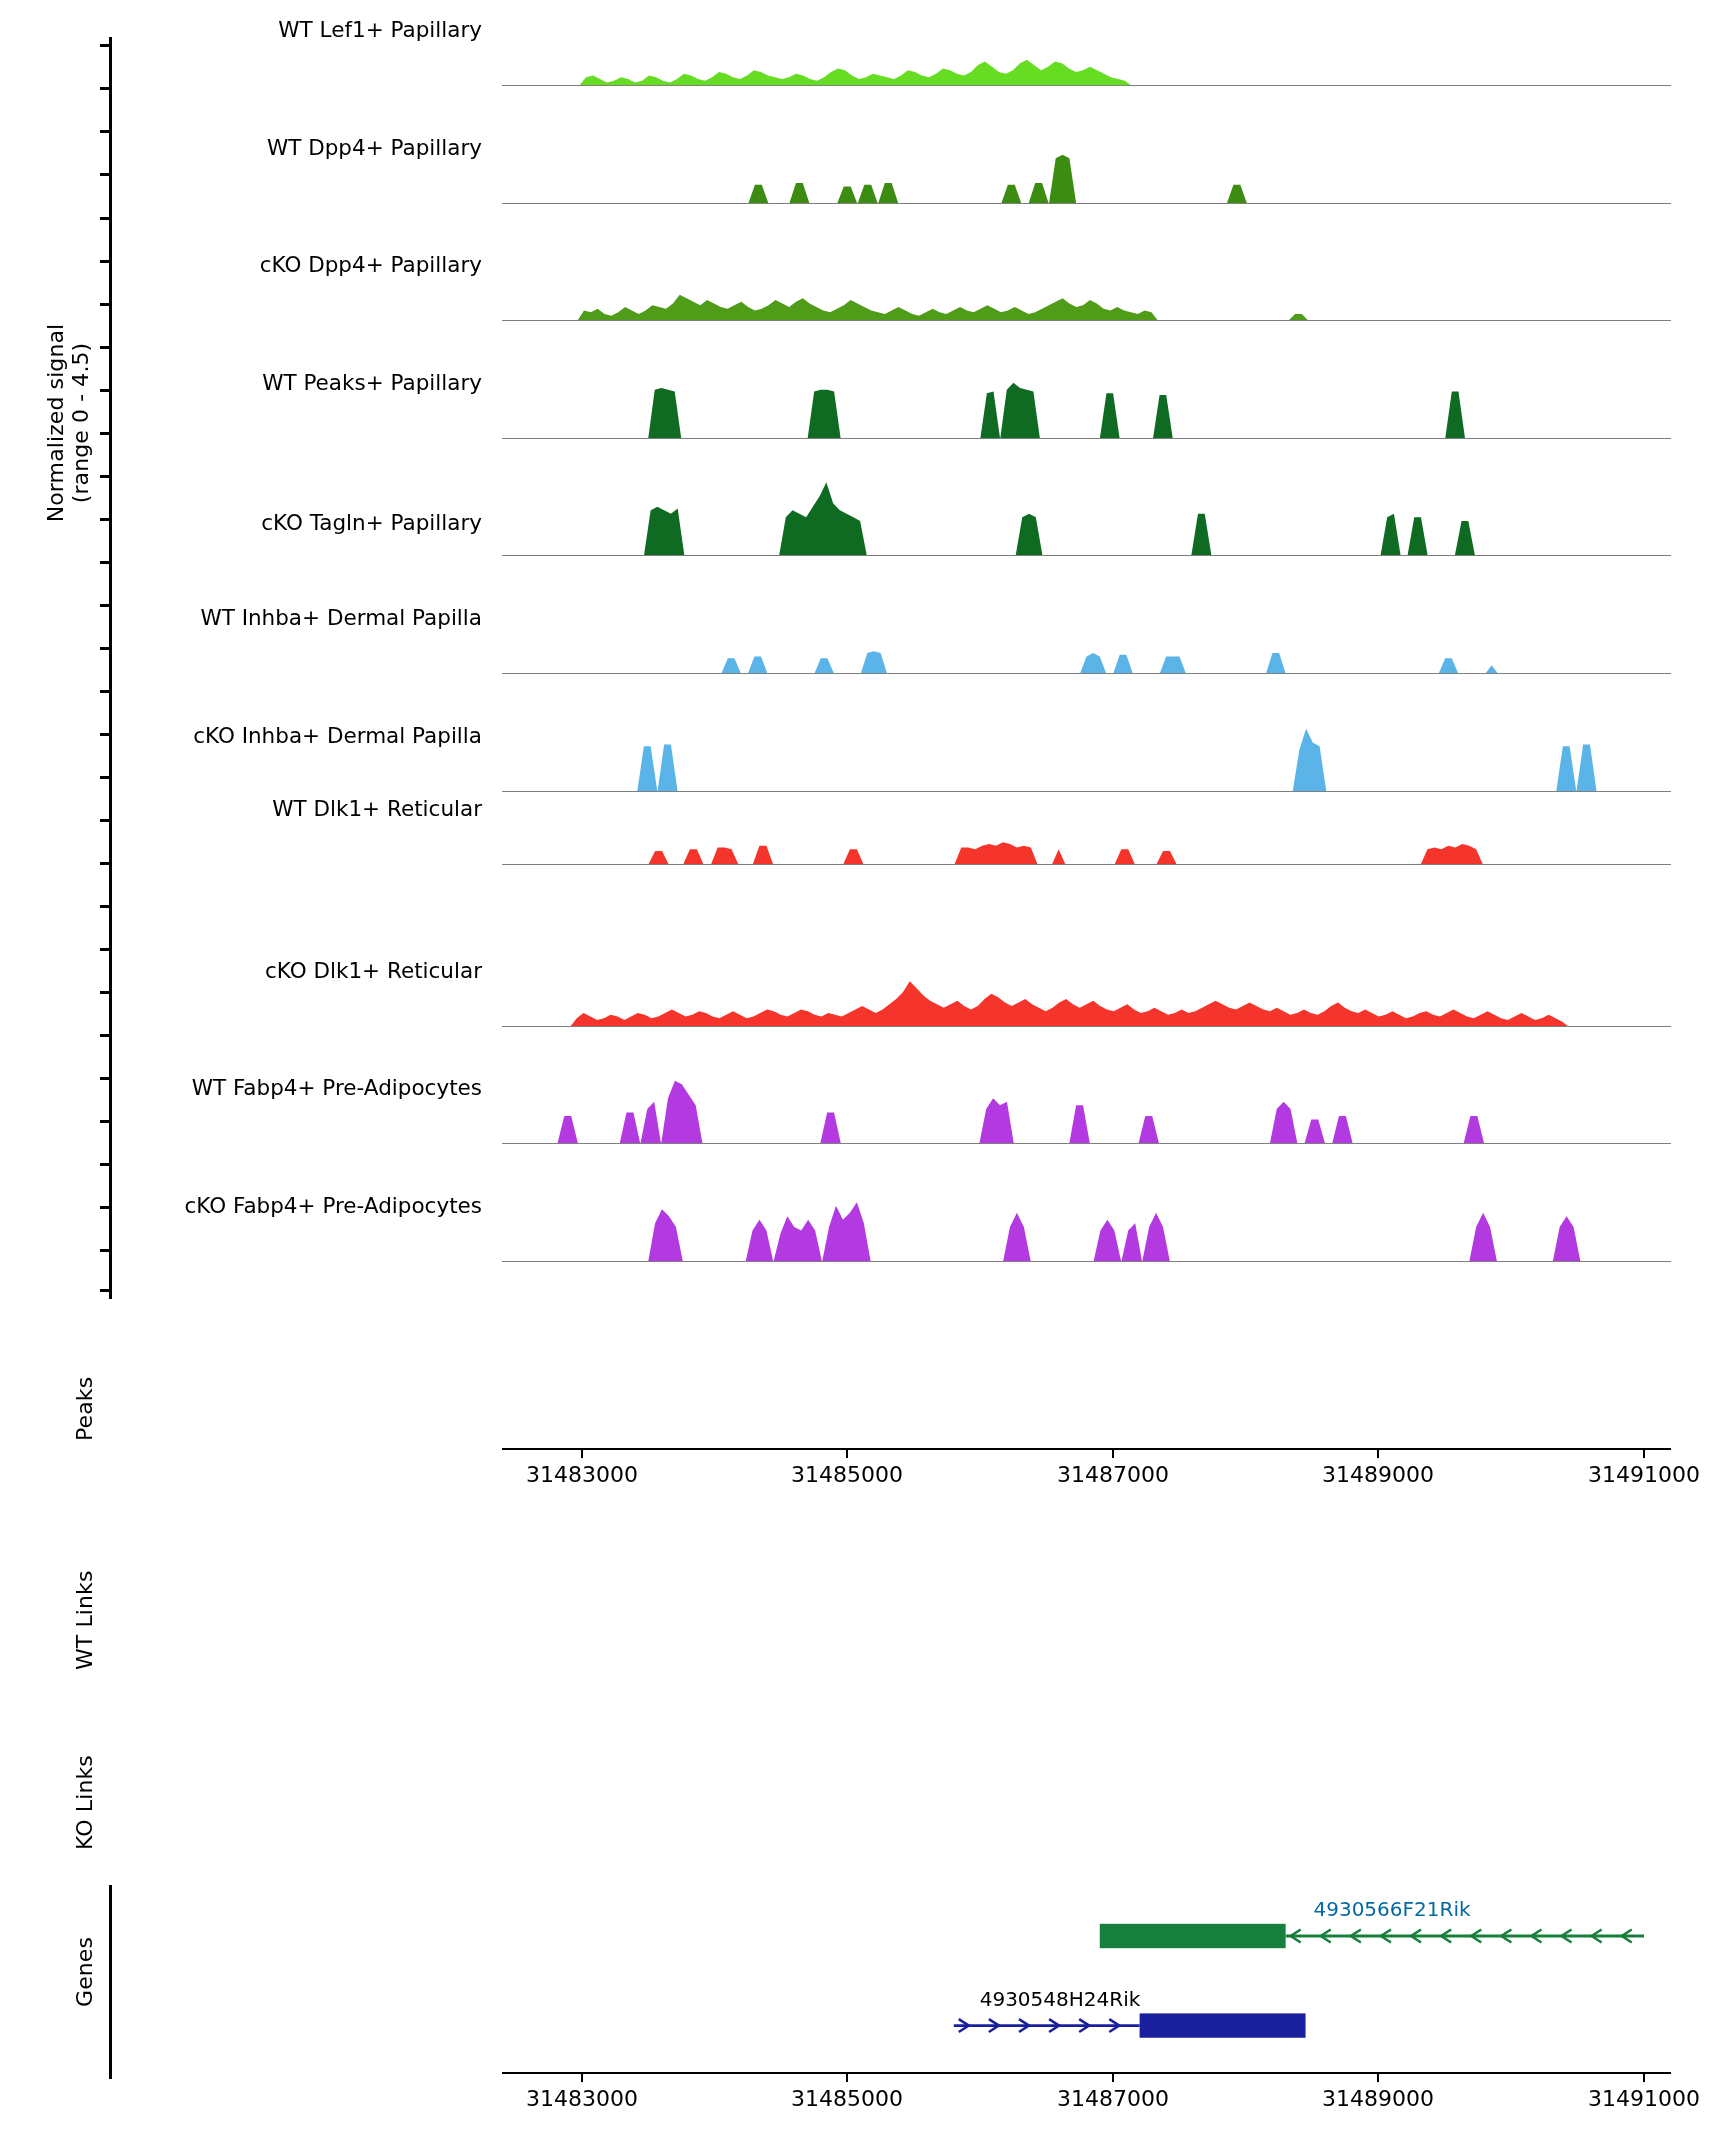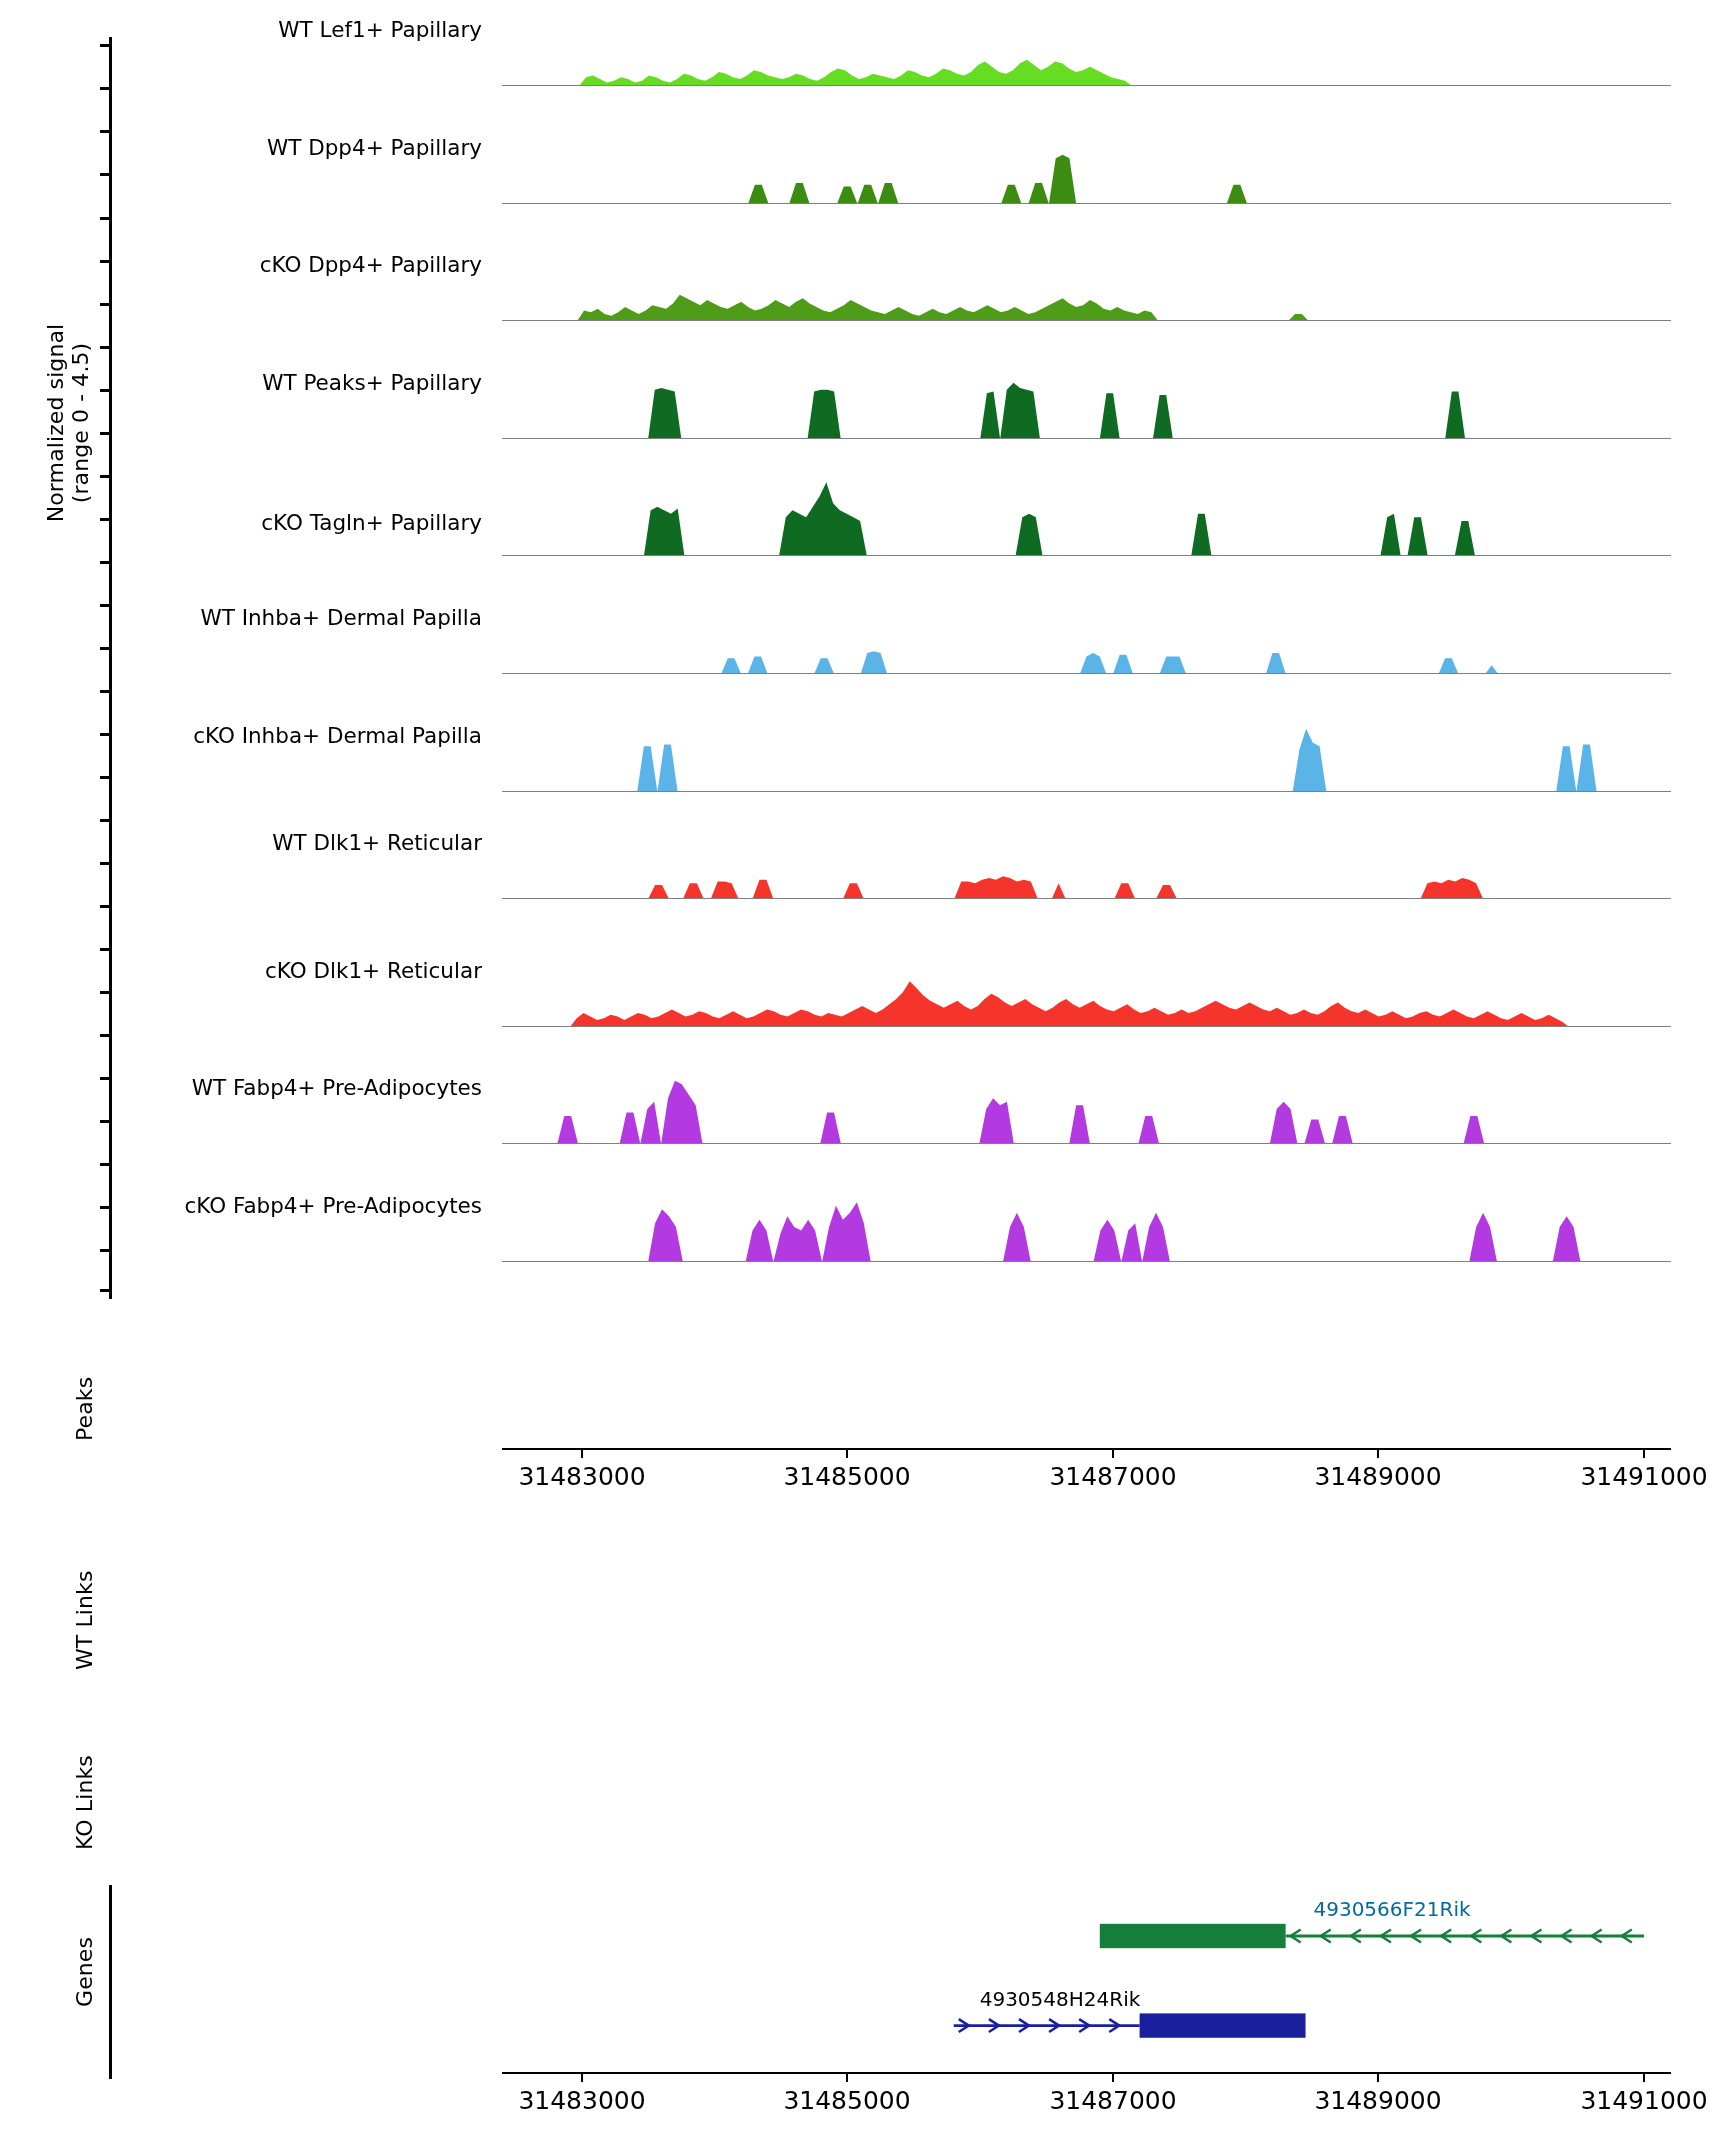--- a/index.html
+++ b/index.html
@@ -62,21 +62,21 @@
     height:2.2px;
   }
   .axis-tick {
     position:absolute;
     background:#000;
     width:2.2px;
     height:10px;
   }
   .axis-tick-label {
     position:absolute;
-    font-size:25px;
+    font-size:22px;
     color:#000;
     transform:translateX(-50%);
     white-space:nowrap;
   }
   .axis-title {
     position:absolute;
     font-size:24.4px;
     text-align:center;
     width:100%;
     left:0;
@@ -185,21 +185,21 @@
         </svg>
         <div class="baseline"></div>
       </div>
       <div class="track" style="top: 713px; height: 79px;">
         <div class="track-label" style="top: 10px;">cKO Inhba+ Dermal Papilla</div>
         <svg width="1169" height="79" viewBox="0 0 1630 110">
           <path d="M0.00,110.00 L9.42,110.00 L18.84,110.00 L28.27,110.00 L37.69,110.00 L47.11,110.00 L56.53,110.00 L65.95,110.00 L75.38,110.00 L84.80,110.00 L94.22,110.00 L103.64,110.00 L113.06,110.00 L122.49,110.00 L131.91,110.00 L141.33,110.00 L150.75,110.00 L160.17,110.00 L169.60,110.00 L179.02,110.00 L188.44,110.00 L197.86,46.44 L207.28,46.44 L216.71,110.00 L226.13,44.00 L235.55,44.00 L244.97,110.00 L254.39,110.00 L263.82,110.00 L273.24,110.00 L282.66,110.00 L292.08,110.00 L301.50,110.00 L310.92,110.00 L320.35,110.00 L329.77,110.00 L339.19,110.00 L348.61,110.00 L358.03,110.00 L367.46,110.00 L376.88,110.00 L386.30,110.00 L395.72,110.00 L405.14,110.00 L414.57,110.00 L423.99,110.00 L433.41,110.00 L442.83,110.00 L452.25,110.00 L461.68,110.00 L471.10,110.00 L480.52,110.00 L489.94,110.00 L499.36,110.00 L508.79,110.00 L518.21,110.00 L527.63,110.00 L537.05,110.00 L546.47,110.00 L555.90,110.00 L565.32,110.00 L574.74,110.00 L584.16,110.00 L593.58,110.00 L603.01,110.00 L612.43,110.00 L621.85,110.00 L631.27,110.00 L640.69,110.00 L650.12,110.00 L659.54,110.00 L668.96,110.00 L678.38,110.00 L687.80,110.00 L697.23,110.00 L706.65,110.00 L716.07,110.00 L725.49,110.00 L734.91,110.00 L744.34,110.00 L753.76,110.00 L763.18,110.00 L772.60,110.00 L782.02,110.00 L791.45,110.00 L800.87,110.00 L810.29,110.00 L819.71,110.00 L829.13,110.00 L838.55,110.00 L847.98,110.00 L857.40,110.00 L866.82,110.00 L876.24,110.00 L885.66,110.00 L895.09,110.00 L904.51,110.00 L913.93,110.00 L923.35,110.00 L932.77,110.00 L942.20,110.00 L951.62,110.00 L961.04,110.00 L970.46,110.00 L979.88,110.00 L989.31,110.00 L998.73,110.00 L1008.15,110.00 L1017.57,110.00 L1026.99,110.00 L1036.42,110.00 L1045.84,110.00 L1055.26,110.00 L1064.68,110.00 L1074.10,110.00 L1083.53,110.00 L1092.95,110.00 L1102.37,110.00 L1111.79,51.33 L1121.21,22.00 L1130.64,41.56 L1140.06,46.44 L1149.48,110.00 L1158.90,110.00 L1168.32,110.00 L1177.75,110.00 L1187.17,110.00 L1196.59,110.00 L1206.01,110.00 L1215.43,110.00 L1224.86,110.00 L1234.28,110.00 L1243.70,110.00 L1253.12,110.00 L1262.54,110.00 L1271.97,110.00 L1281.39,110.00 L1290.81,110.00 L1300.23,110.00 L1309.65,110.00 L1319.08,110.00 L1328.50,110.00 L1337.92,110.00 L1347.34,110.00 L1356.76,110.00 L1366.18,110.00 L1375.61,110.00 L1385.03,110.00 L1394.45,110.00 L1403.87,110.00 L1413.29,110.00 L1422.72,110.00 L1432.14,110.00 L1441.56,110.00 L1450.98,110.00 L1460.40,110.00 L1469.83,110.00 L1479.25,46.44 L1488.67,46.44 L1498.09,110.00 L1507.51,44.00 L1516.94,44.00 L1526.36,110.00 L1535.78,110.00 L1545.20,110.00 L1554.62,110.00 L1564.05,110.00 L1573.47,110.00 L1582.89,110.00 L1592.31,110.00 L1601.73,110.00 L1611.16,110.00 L1620.58,110.00 L1630.00,110.00 L1630,110 L0,110 Z" fill="#5ab4e8" stroke="none"></path>
         </svg>
         <div class="baseline"></div>
       </div>
-      <div class="track" style="top: 820px; height: 79px;">
+      <div class="track" style="top: 786px; height: 79px;">
         <div class="track-label" style="top: 10px;">WT Dlk1+ Reticular</div>
         <svg width="1169" height="79" viewBox="0 0 1630 110">
           <path d="M0.00,110.00 L9.70,110.00 L19.40,110.00 L29.11,110.00 L38.81,110.00 L48.51,110.00 L58.21,110.00 L67.92,110.00 L77.62,110.00 L87.32,110.00 L97.02,110.00 L106.73,110.00 L116.43,110.00 L126.13,110.00 L135.83,110.00 L145.54,110.00 L155.24,110.00 L164.94,110.00 L174.64,110.00 L184.35,110.00 L194.05,110.00 L203.75,110.00 L213.45,90.44 L223.15,90.44 L232.86,110.00 L242.56,110.00 L252.26,110.00 L261.96,88.00 L271.67,88.00 L281.37,110.00 L291.07,110.00 L300.77,85.56 L310.48,85.56 L320.18,88.00 L329.88,110.00 L339.58,110.00 L349.29,110.00 L358.99,83.11 L368.69,83.11 L378.39,110.00 L388.10,110.00 L397.80,110.00 L407.50,110.00 L417.20,110.00 L426.90,110.00 L436.61,110.00 L446.31,110.00 L456.01,110.00 L465.71,110.00 L475.42,110.00 L485.12,88.00 L494.82,88.00 L504.52,110.00 L514.23,110.00 L523.93,110.00 L533.63,110.00 L543.33,110.00 L553.04,110.00 L562.74,110.00 L572.44,110.00 L582.14,110.00 L591.85,110.00 L601.55,110.00 L611.25,110.00 L620.95,110.00 L630.65,110.00 L640.36,85.56 L650.06,85.56 L659.76,88.00 L669.46,83.11 L679.17,80.67 L688.87,83.11 L698.57,78.22 L708.27,80.67 L717.98,85.56 L727.68,83.11 L737.38,85.56 L747.08,110.00 L756.79,110.00 L766.49,110.00 L776.19,88.00 L785.89,110.00 L795.60,110.00 L805.30,110.00 L815.00,110.00 L824.70,110.00 L834.40,110.00 L844.11,110.00 L853.81,110.00 L863.51,88.00 L873.21,88.00 L882.92,110.00 L892.62,110.00 L902.32,110.00 L912.02,110.00 L921.73,90.44 L931.43,90.44 L941.13,110.00 L950.83,110.00 L960.54,110.00 L970.24,110.00 L979.94,110.00 L989.64,110.00 L999.35,110.00 L1009.05,110.00 L1018.75,110.00 L1028.45,110.00 L1038.15,110.00 L1047.86,110.00 L1057.56,110.00 L1067.26,110.00 L1076.96,110.00 L1086.67,110.00 L1096.37,110.00 L1106.07,110.00 L1115.77,110.00 L1125.48,110.00 L1135.18,110.00 L1144.88,110.00 L1154.58,110.00 L1164.29,110.00 L1173.99,110.00 L1183.69,110.00 L1193.39,110.00 L1203.10,110.00 L1212.80,110.00 L1222.50,110.00 L1232.20,110.00 L1241.90,110.00 L1251.61,110.00 L1261.31,110.00 L1271.01,110.00 L1280.71,110.00 L1290.42,88.00 L1300.12,85.56 L1309.82,88.00 L1319.52,83.11 L1329.23,85.56 L1338.93,80.67 L1348.63,83.11 L1358.33,88.00 L1368.04,110.00 L1377.74,110.00 L1387.44,110.00 L1397.14,110.00 L1406.85,110.00 L1416.55,110.00 L1426.25,110.00 L1435.95,110.00 L1445.65,110.00 L1455.36,110.00 L1465.06,110.00 L1474.76,110.00 L1484.46,110.00 L1494.17,110.00 L1503.87,110.00 L1513.57,110.00 L1523.27,110.00 L1532.98,110.00 L1542.68,110.00 L1552.38,110.00 L1562.08,110.00 L1571.79,110.00 L1581.49,110.00 L1591.19,110.00 L1600.89,110.00 L1610.60,110.00 L1620.30,110.00 L1630.00,110.00 L1630,110 L0,110 Z" fill="#f5342b" stroke="none"></path>
         </svg>
         <div class="baseline"></div>
       </div>
       <div class="track" style="top: 948px; height: 79px;">
         <div class="track-label" style="top: 10px;">cKO Dlk1+ Reticular</div>
         <svg width="1169" height="79" viewBox="0 0 1630 110">
           <path d="M0.00,110.00 L9.48,110.00 L18.95,110.00 L28.43,110.00 L37.91,110.00 L47.38,110.00 L56.86,110.00 L66.34,110.00 L75.81,110.00 L85.29,110.00 L94.77,110.00 L104.24,97.78 L113.72,90.44 L123.20,95.33 L132.67,100.22 L142.15,97.78 L151.63,92.89 L161.10,95.33 L170.58,100.22 L180.06,95.33 L189.53,90.44 L199.01,92.89 L208.49,97.78 L217.97,95.33 L227.44,90.44 L236.92,85.56 L246.40,90.44 L255.87,95.33 L265.35,92.89 L274.83,88.00 L284.30,90.44 L293.78,95.33 L303.26,97.78 L312.73,92.89 L322.21,88.00 L331.69,92.89 L341.16,97.78 L350.64,95.33 L360.12,90.44 L369.59,85.56 L379.07,88.00 L388.55,92.89 L398.02,95.33 L407.50,90.44 L416.98,85.56 L426.45,88.00 L435.93,92.89 L445.41,95.33 L454.88,90.44 L464.36,92.89 L473.84,95.33 L483.31,90.44 L492.79,85.56 L502.27,80.67 L511.74,85.56 L521.22,90.44 L530.70,85.56 L540.17,78.22 L549.65,70.89 L559.13,61.11 L568.60,46.44 L578.08,56.22 L587.56,66.00 L597.03,73.33 L606.51,78.22 L615.99,83.11 L625.47,78.22 L634.94,73.33 L644.42,80.67 L653.90,85.56 L663.37,80.67 L672.85,70.89 L682.33,63.56 L691.80,68.44 L701.28,75.78 L710.76,80.67 L720.23,75.78 L729.71,70.89 L739.19,78.22 L748.66,83.11 L758.14,88.00 L767.62,83.11 L777.09,75.78 L786.57,70.89 L796.05,78.22 L805.52,83.11 L815.00,78.22 L824.48,73.33 L833.95,80.67 L843.43,85.56 L852.91,88.00 L862.38,83.11 L871.86,78.22 L881.34,85.56 L890.81,90.44 L900.29,88.00 L909.77,83.11 L919.24,88.00 L928.72,92.89 L938.20,90.44 L947.67,85.56 L957.15,90.44 L966.63,88.00 L976.10,83.11 L985.58,78.22 L995.06,73.33 L1004.53,78.22 L1014.01,83.11 L1023.49,85.56 L1032.97,80.67 L1042.44,75.78 L1051.92,80.67 L1061.40,85.56 L1070.87,88.00 L1080.35,83.11 L1089.83,88.00 L1099.30,92.89 L1108.78,90.44 L1118.26,85.56 L1127.73,90.44 L1137.21,92.89 L1146.69,88.00 L1156.16,80.67 L1165.64,75.78 L1175.12,83.11 L1184.59,88.00 L1194.07,90.44 L1203.55,85.56 L1213.02,90.44 L1222.50,95.33 L1231.98,92.89 L1241.45,88.00 L1250.93,92.89 L1260.41,97.78 L1269.88,95.33 L1279.36,90.44 L1288.84,88.00 L1298.31,92.89 L1307.79,95.33 L1317.27,90.44 L1326.74,85.56 L1336.22,90.44 L1345.70,95.33 L1355.17,97.78 L1364.65,92.89 L1374.13,88.00 L1383.60,92.89 L1393.08,97.78 L1402.56,100.22 L1412.03,95.33 L1421.51,90.44 L1430.99,95.33 L1440.47,100.22 L1449.94,97.78 L1459.42,92.89 L1468.90,97.78 L1478.37,102.67 L1487.85,110.00 L1497.33,110.00 L1506.80,110.00 L1516.28,110.00 L1525.76,110.00 L1535.23,110.00 L1544.71,110.00 L1554.19,110.00 L1563.66,110.00 L1573.14,110.00 L1582.62,110.00 L1592.09,110.00 L1601.57,110.00 L1611.05,110.00 L1620.52,110.00 L1630.00,110.00 L1630,110 L0,110 Z" fill="#f5342b" stroke="none"></path>

